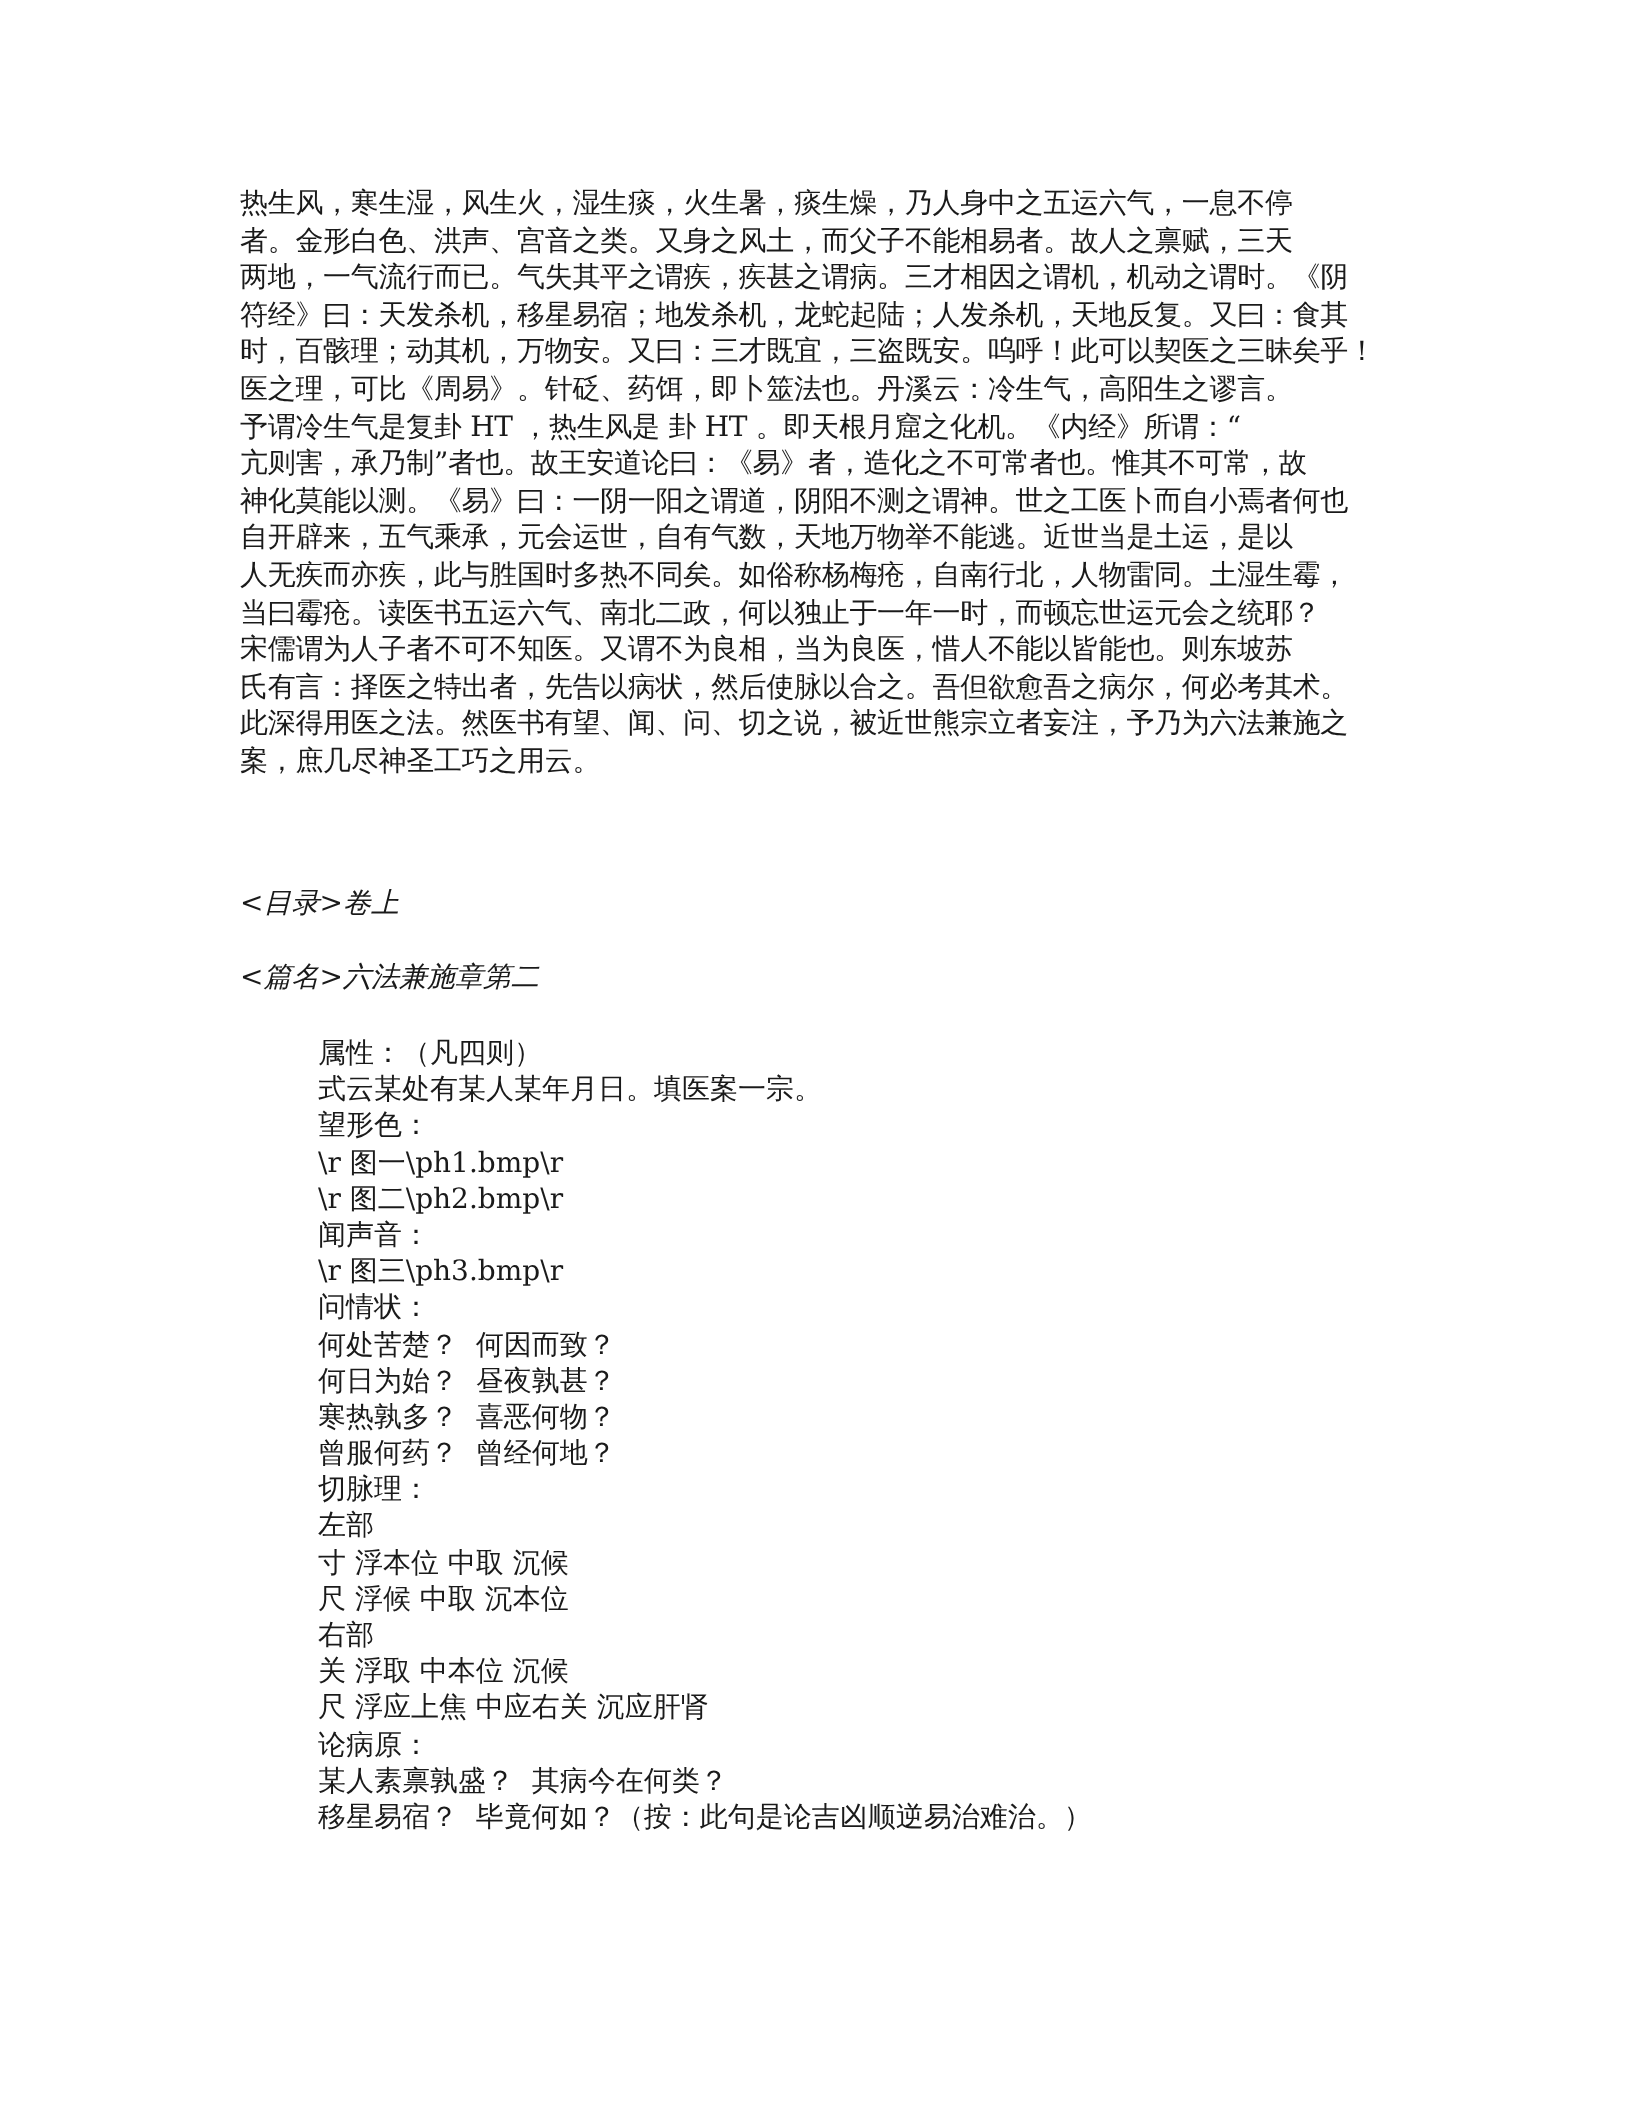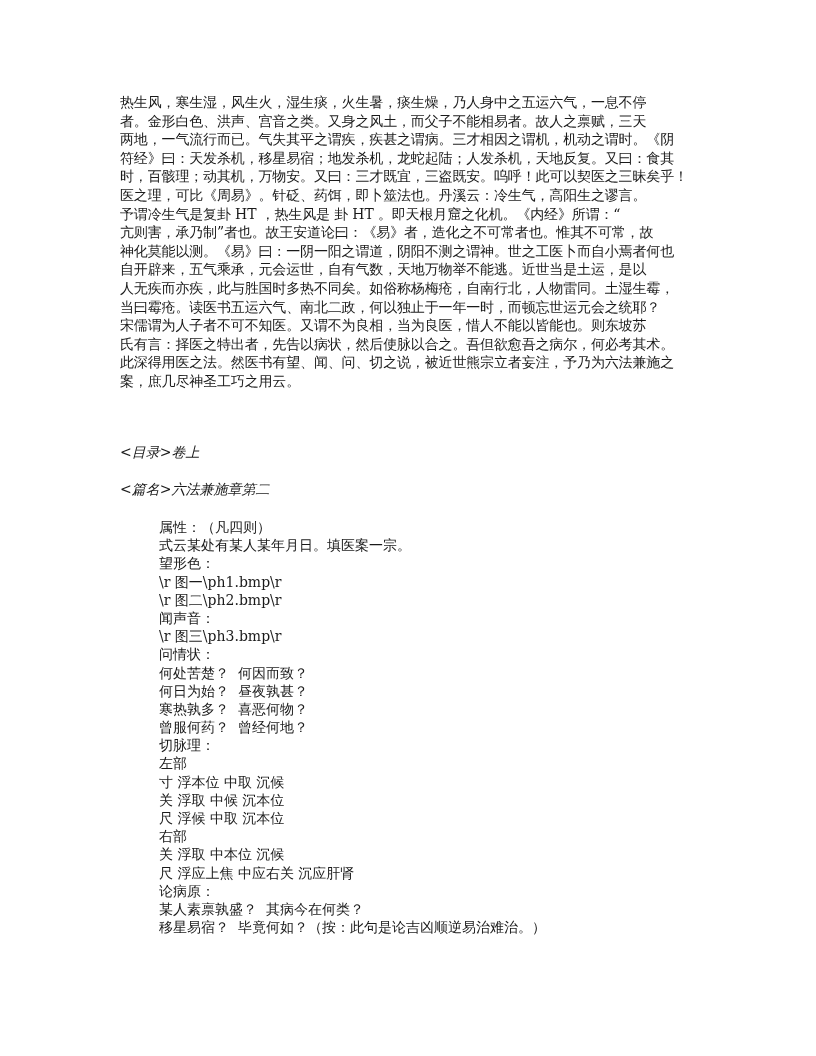--- a/index.html
+++ b/index.html
@@ -94,21 +94,20 @@
     <div class="line">闻声音：</div>
     <div class="line">\r 图三\ph3.bmp\r</div>
     <div class="line">问情状：</div>
     <div class="line">何处苦楚？  何因而致？</div>
     <div class="line">何日为始？  昼夜孰甚？</div>
     <div class="line">寒热孰多？  喜恶何物？</div>
     <div class="line">曾服何药？  曾经何地？</div>
     <div class="line">切脉理：</div>
     <div class="line">左部</div>
     <div class="line">寸 浮本位 中取 沉候</div>
-    <div class="line">关 浮取 中候 沉本位</div>
     <div class="line">尺 浮候 中取 沉本位</div>
     <div class="line">右部</div>
     <div class="line">关 浮取 中本位 沉候</div>
     <div class="line">尺 浮应上焦 中应右关 沉应肝肾</div>
     <div class="line">论病原：</div>
     <div class="line">某人素禀孰盛？  其病今在何类？</div>
     <div class="line">移星易宿？  毕竟何如？（按：此句是论吉凶顺逆易治难治。）</div>
   </div>
 
 </div>

